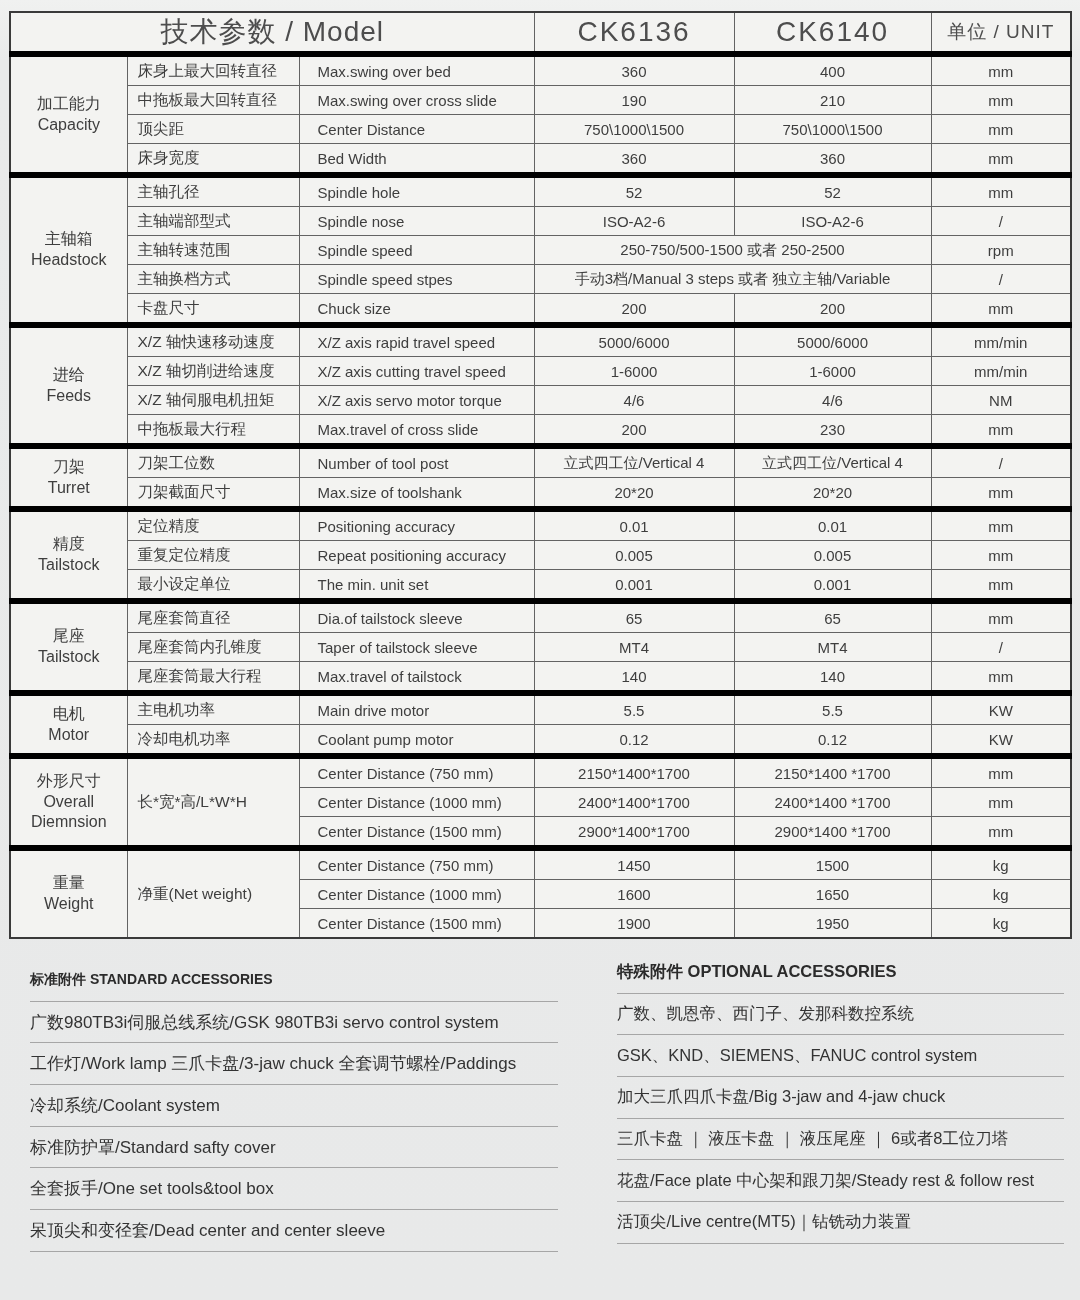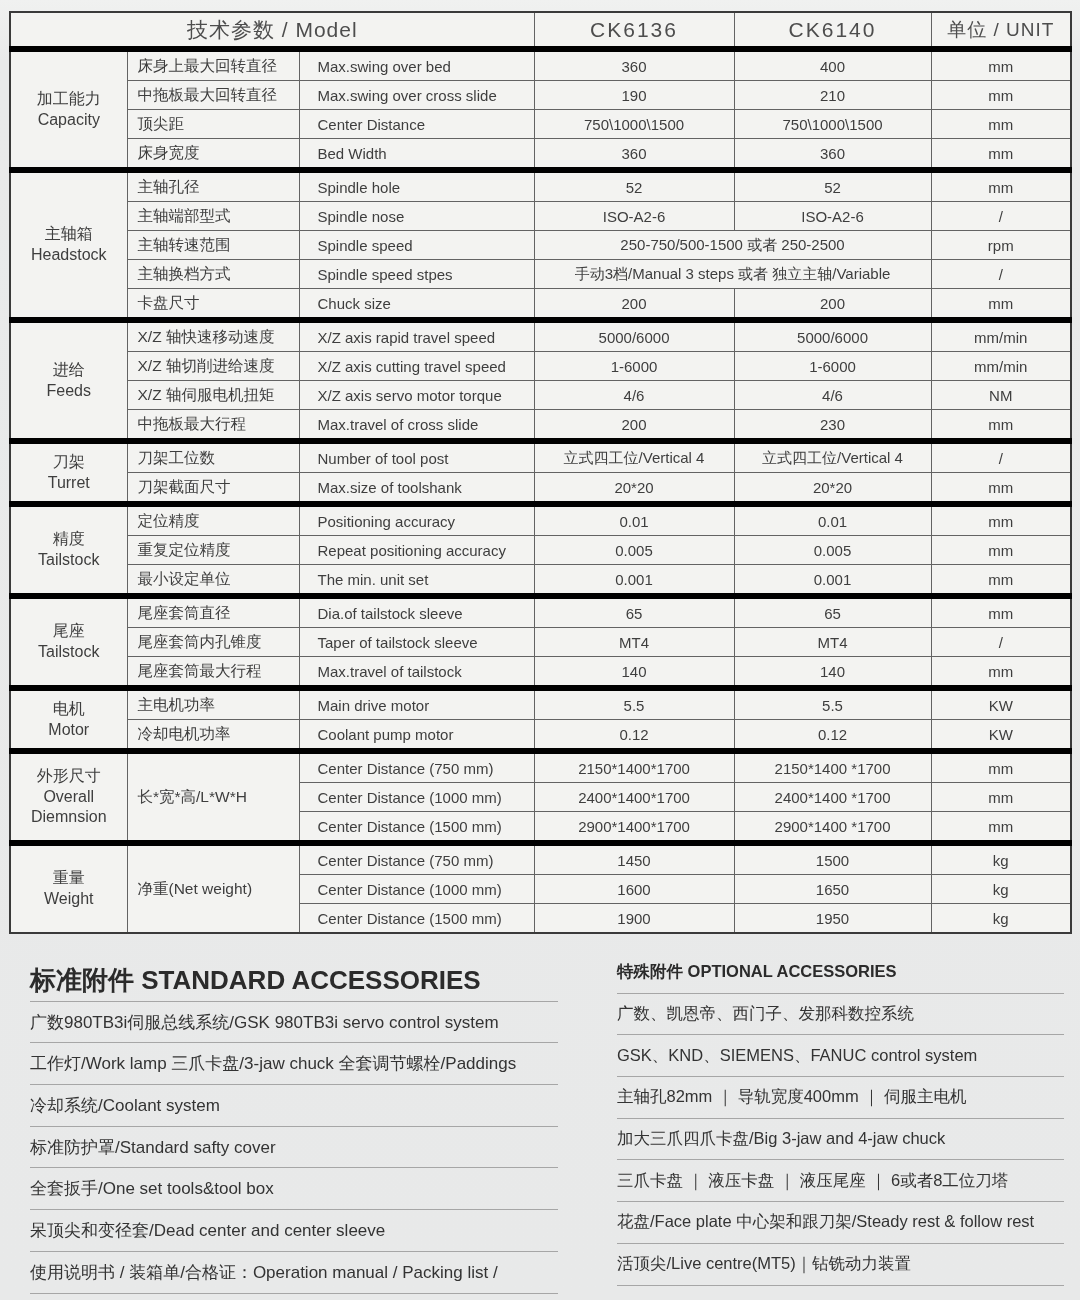--- a/index.html
+++ b/index.html
@@ -14,40 +14,40 @@
     position:absolute;left:9px;top:11px;width:1061px;
     border-collapse:collapse;table-layout:fixed;
     background:#f3f3f1;border:2px solid #3a3a3a;
   }
   .spec th,.spec td{
     border:1px solid #636363;
     font-weight:normal;white-space:nowrap;overflow:hidden;
     font-size:15px;color:#3e3e3e;padding:0 6px;height:28px;
   }
   .spec thead th{
-    height:33px;font-size:21px;color:#4d4d4d;letter-spacing:1px;
+    height:33px;font-size:28px;color:#4d4d4d;letter-spacing:1px;
     text-align:center;border-bottom:2px solid #3a3a3a;
   }
   .spec tr.group-start td{border-top:6px solid #000000;}
   td.group-cell{text-align:center;font-size:16px;line-height:1.3;padding:0 2px;}
   td.cn-cell{text-align:left;padding-left:10px;font-size:15.5px;}
   td.en-cell{text-align:left;padding-left:18px;}
   td.val-cell,td.unit-cell{text-align:center;}
   td.merged-cell{text-align:center;}
   
   .acc-col{position:absolute;}
   .acc-left{left:30px;top:960px;width:528px;}
   .acc-right{left:617px;top:952px;width:447px;}
   .acc-item{
     height:40.7px;display:flex;align-items:center;
     border-bottom:1px solid #a6a6a6;
     font-size:17px;color:#333;white-space:nowrap;
   }
   .acc-right .acc-item{font-size:16.5px;}
-  .acc-title{font-weight:bold;font-size:26px;color:#2b2b2b;}
+  .acc-title{font-weight:bold;font-size:14px;color:#2b2b2b;}
 </style>
 </head>
 <body>
 
 <table class="spec">
   <colgroup>
     <col style="width:117px">
       <col style="width:172px">
       <col style="width:235px">
     <col style="width:200px">
@@ -301,25 +301,23 @@
 </table>
 
 <div class="acc-col acc-left">
   <div class="acc-item acc-title">标准附件 STANDARD ACCESSORIES</div>
 <div class="acc-item">广数980TB3i伺服总线系统/GSK 980TB3i servo control system</div>
     <div class="acc-item">工作灯/Work lamp  三爪卡盘/3-jaw chuck  全套调节螺栓/Paddings</div>
     <div class="acc-item">冷却系统/Coolant system</div>
     <div class="acc-item">标准防护罩/Standard safty cover</div>
     <div class="acc-item">全套扳手/One set tools&amp;tool box</div>
     <div class="acc-item">呆顶尖和变径套/Dead center and center sleeve</div>
-    <div class="acc-item">使用说明书 / 装箱单/合格证：Operation manual / Packing list /</div>
   </div>
 
 <div class="acc-col acc-right">
   <div class="acc-item acc-title">特殊附件 OPTIONAL  ACCESSORIES</div>
 <div class="acc-item">广数、凯恩帝、西门子、发那科数控系统</div>
     <div class="acc-item">GSK、KND、SIEMENS、FANUC control system</div>
-    <div class="acc-item">主轴孔82mm ｜ 导轨宽度400mm ｜ 伺服主电机</div>
     <div class="acc-item">加大三爪四爪卡盘/Big 3-jaw and 4-jaw chuck</div>
     <div class="acc-item">三爪卡盘 ｜ 液压卡盘 ｜ 液压尾座 ｜ 6或者8工位刀塔</div>
     <div class="acc-item">花盘/Face plate  中心架和跟刀架/Steady rest &amp; follow rest</div>
     <div class="acc-item">活顶尖/Live centre(MT5)｜钻铣动力装置</div>
   </div>
 
 </body></html>

